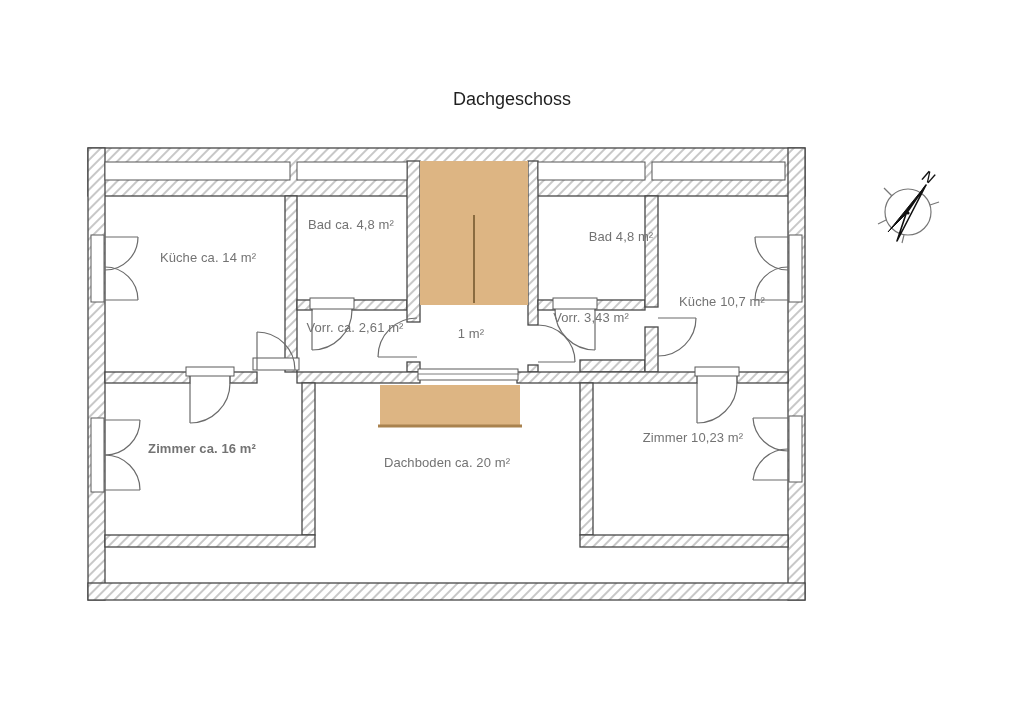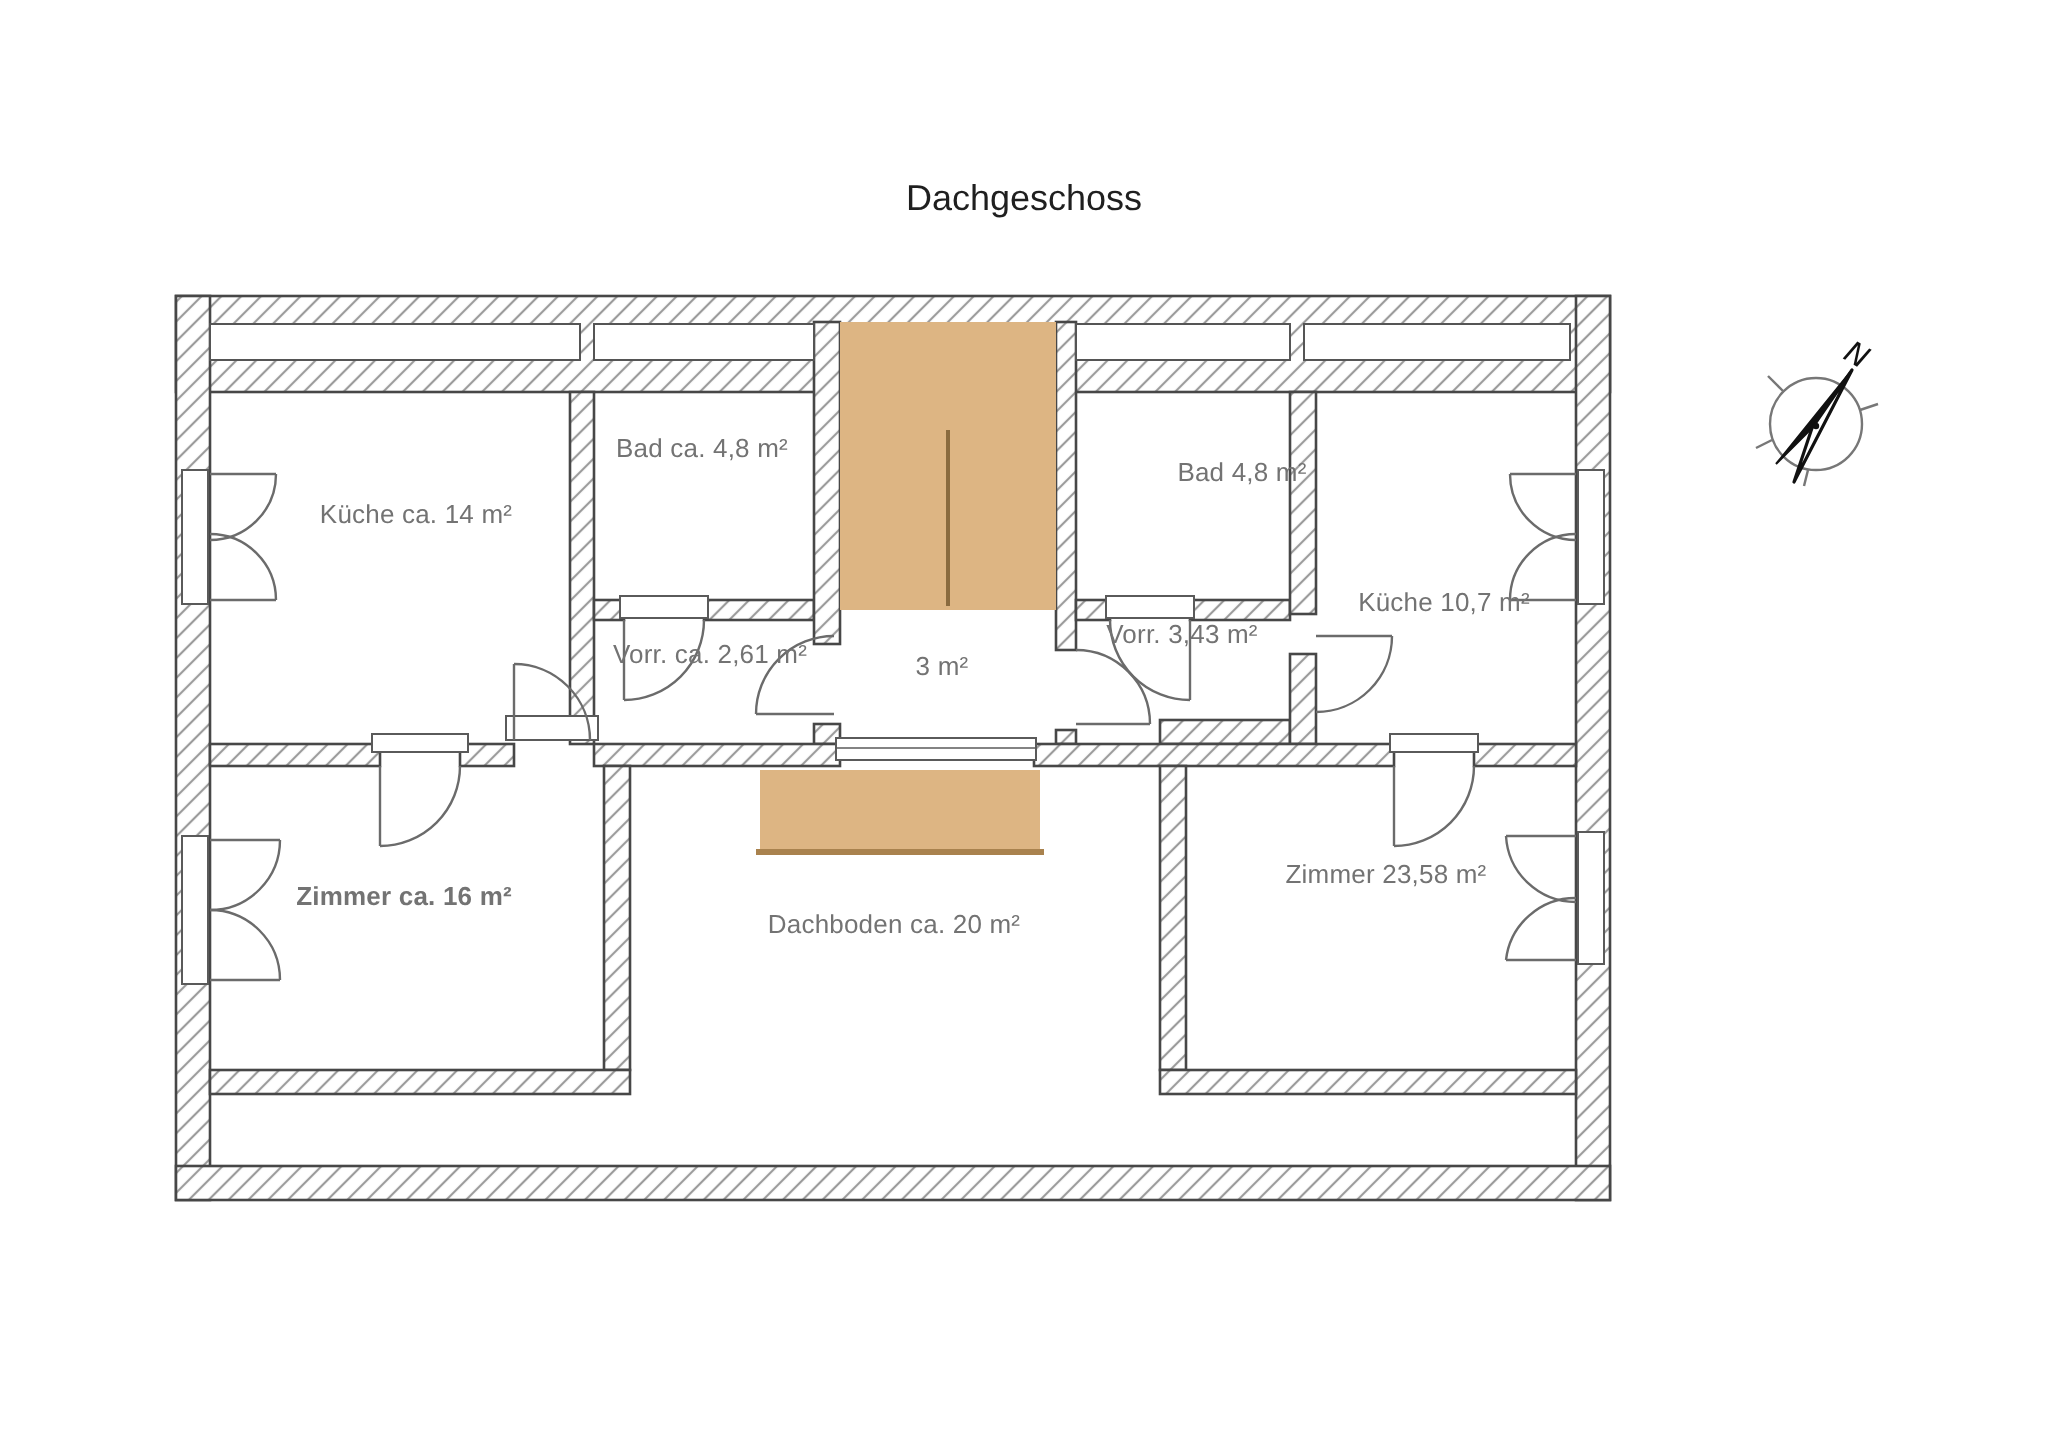--- a/index.html
+++ b/index.html
@@ -172,20 +172,20 @@
       <circle cx="908" cy="213" r="1.6" fill="#111"></circle>
       <text transform="translate(921,179) rotate(30)" font-size="15" font-style="italic" fill="#111" font-family="DejaVu Sans, sans-serif">N</text>
     </g>
   </svg>
 
   <div class="title" style="left:512px;top:89px;">Dachgeschoss</div>
 
   <div class="label" style="left:208px;top:257px;">Küche ca. 14 m²</div>
   <div class="label" style="left:351px;top:224px;">Bad ca. 4,8 m²</div>
   <div class="label" style="left:355px;top:327px;">Vorr. ca. 2,61 m²</div>
-  <div class="label" style="left:471px;top:333px;">3 m²</div>
+  <div class="label" style="left:471px;top:333px;">1 m²</div>
   <div class="label" style="left:592px;top:236px;margin-left:29px;">Bad 4,8 m²</div>
   <div class="label" style="left:591px;top:317px;">Vorr. 3,43 m²</div>
   <div class="label" style="left:722px;top:257px;margin-top:44px;">Küche 10,7 m²</div>
   <div class="label" style="left:202px;top:448px;font-weight:bold;">Zimmer ca. 16 m²</div>
   <div class="label" style="left:447px;top:462px;">Dachboden ca. 20 m²</div>
-  <div class="label" style="left:693px;top:437px;">Zimmer 23,58 m²</div>
+  <div class="label" style="left:693px;top:437px;">Zimmer 10,23 m²</div>
 </div>
 
 </body></html>

